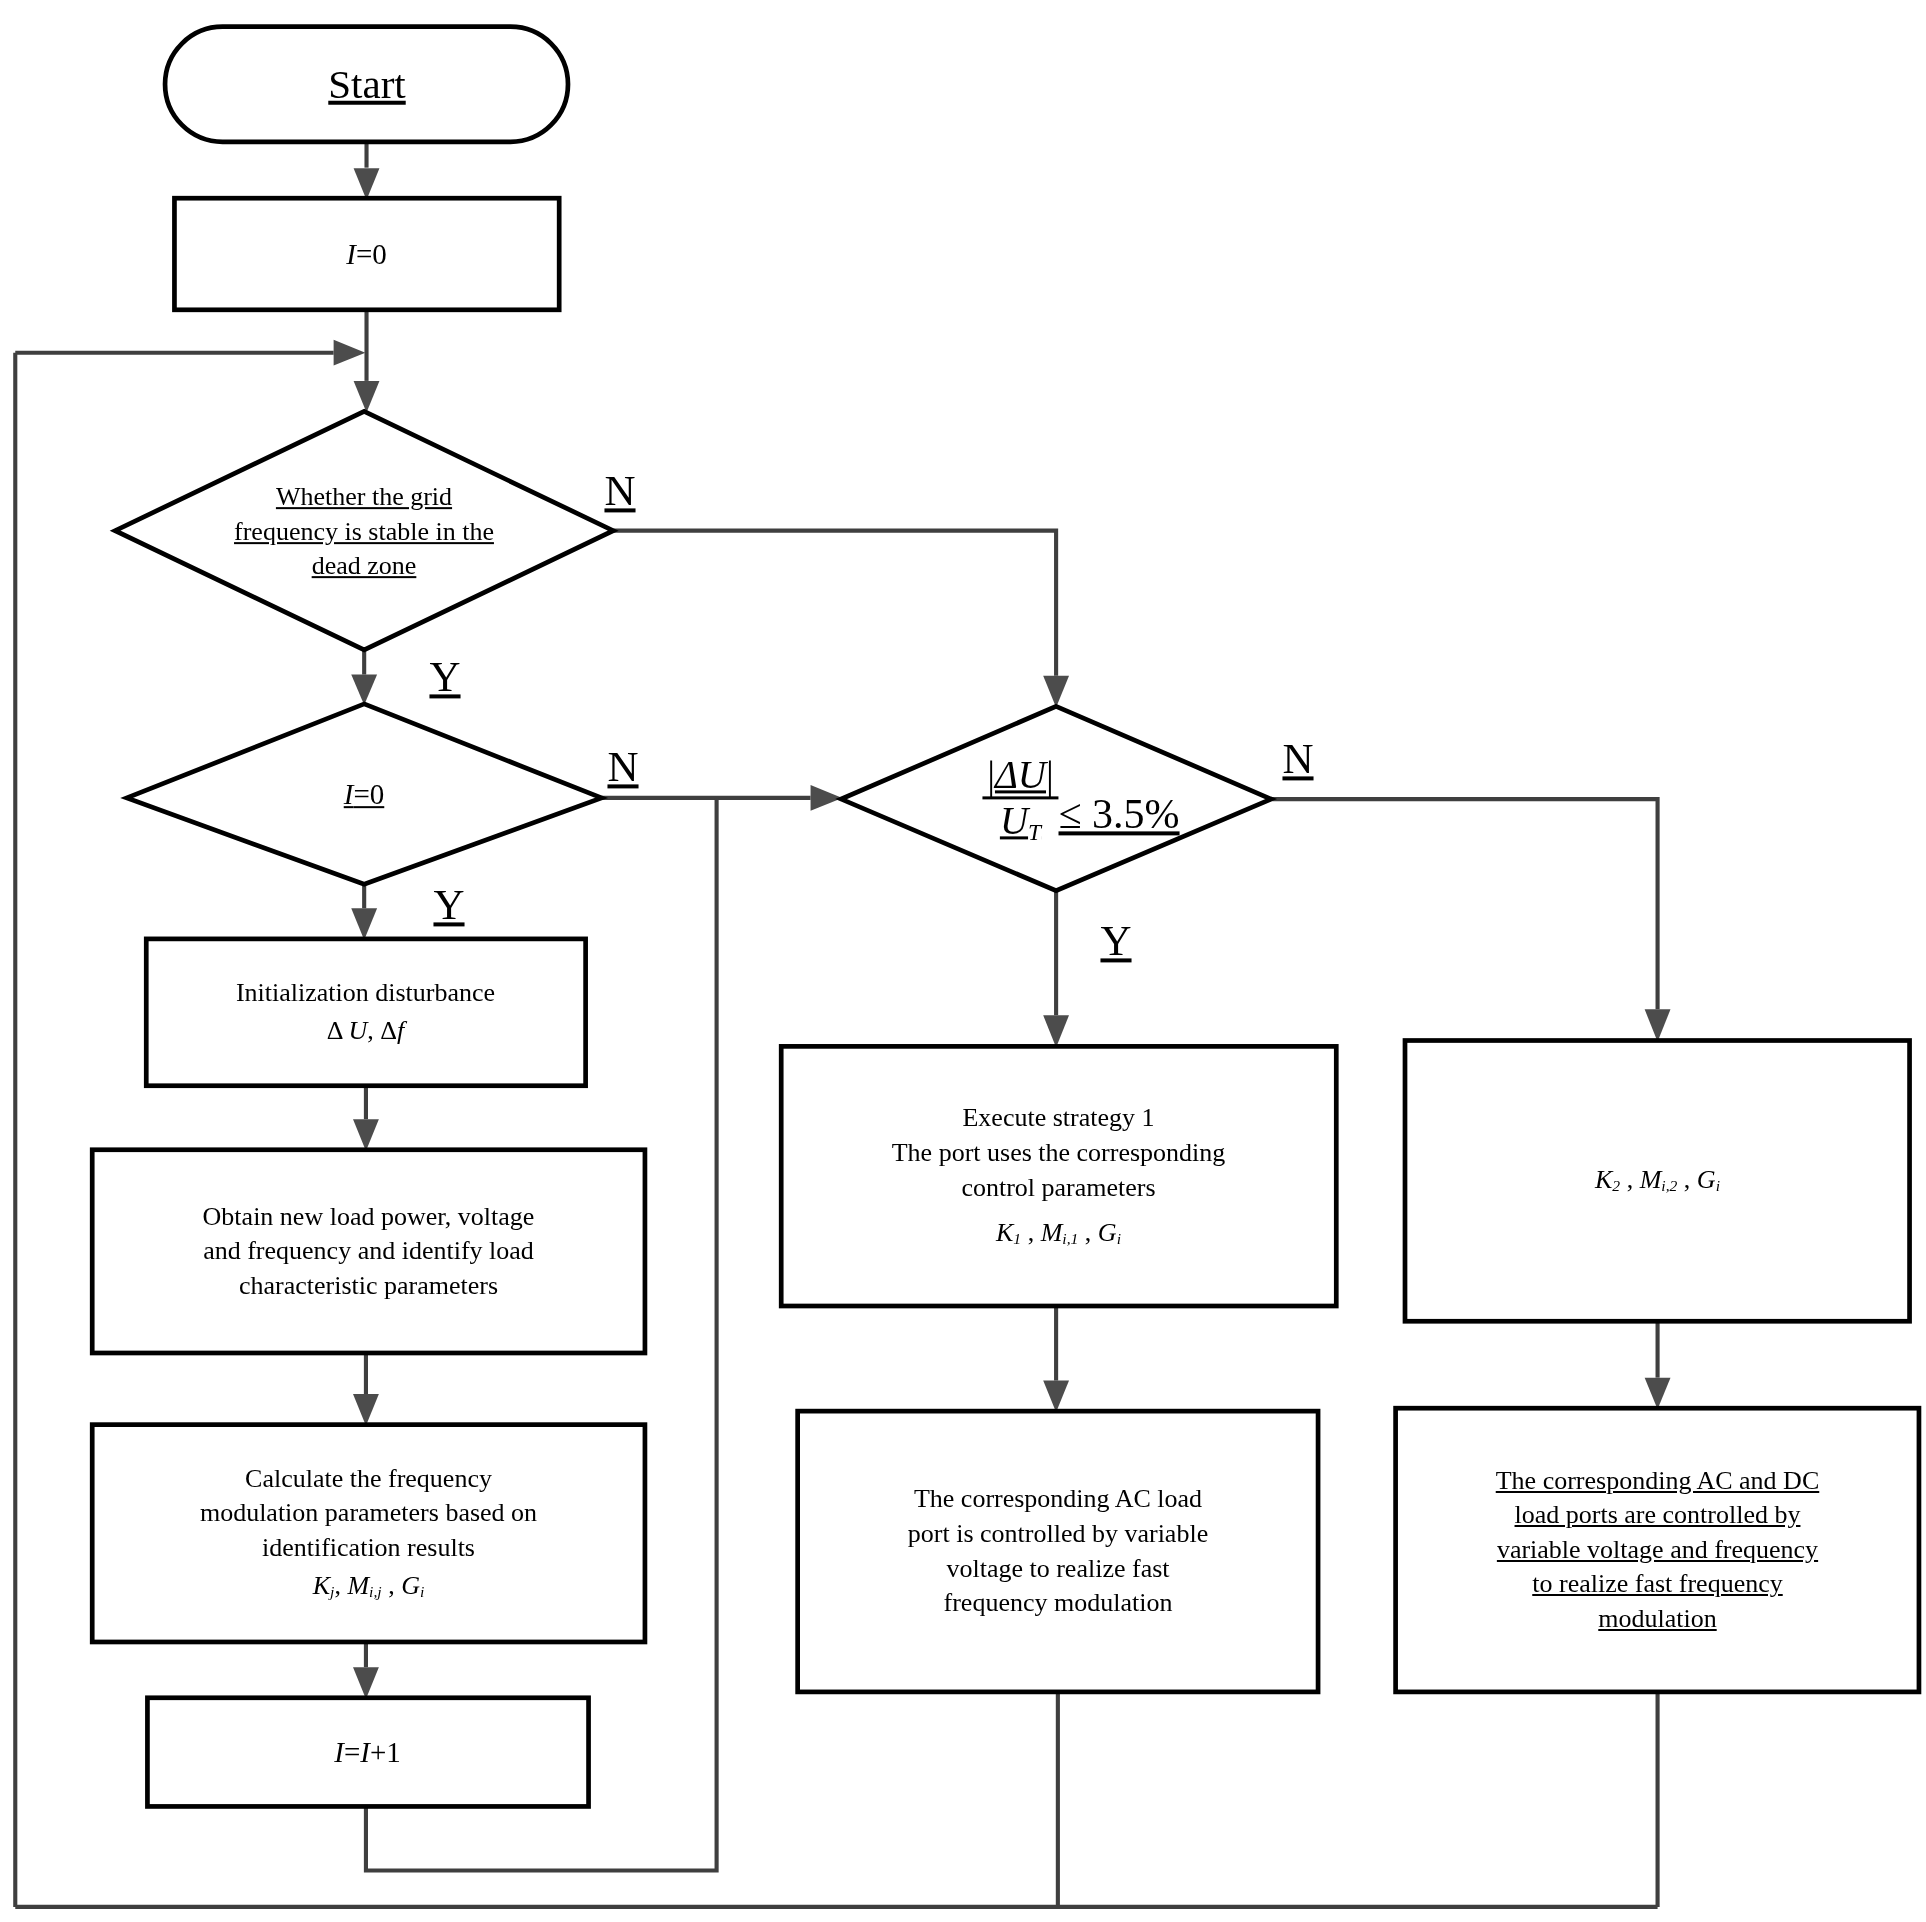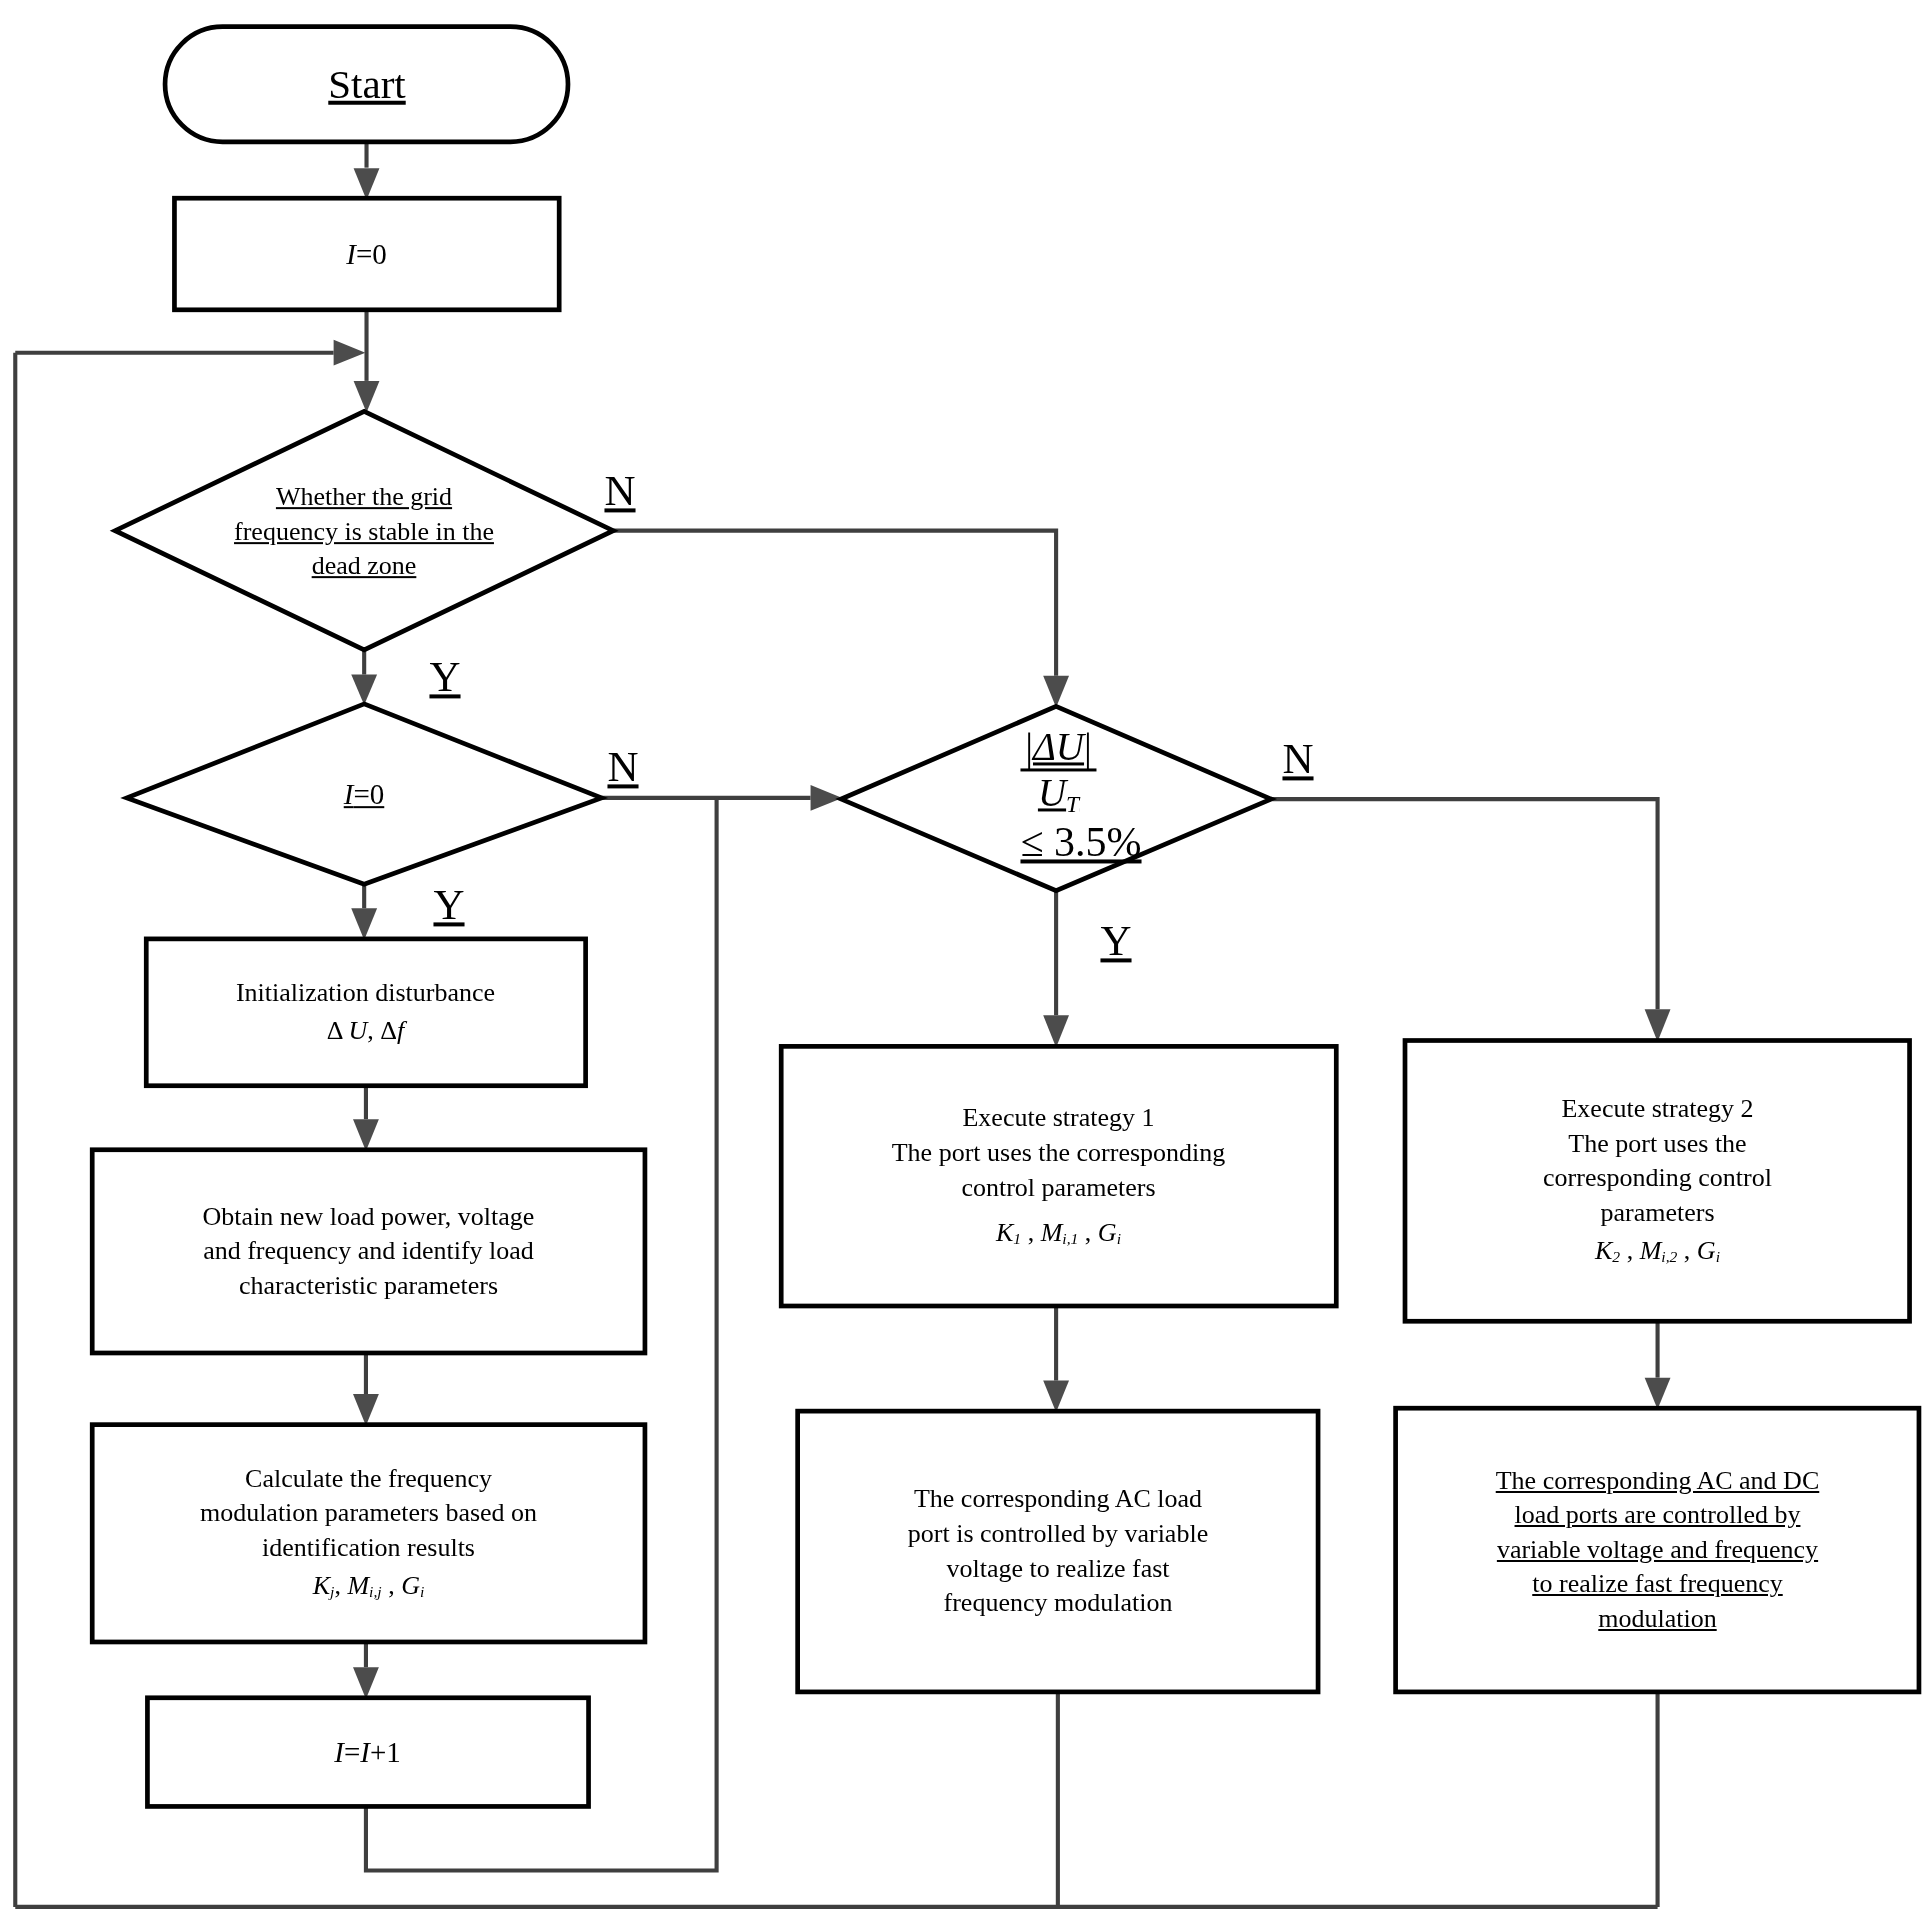--- a/index.html
+++ b/index.html
@@ -19,21 +19,21 @@
     align-items:center;justify-content:center;text-align:center;
     white-space:pre-line;line-height:1.33;row-gap:3.5px;
   }
   .fs64{font-size:26px;}
   .fs70{font-size:41px;}
   .fs74{font-size:29px;}
   .branch{font-size:43px;}
   .it{font-style:italic;}
   sub{font-size:60%;line-height:0;vertical-align:-0.22em;}
   
-  .ratio{display:flex;align-items:flex-start;column-gap:0;flex-direction:column;}
+  .ratio{display:flex;align-items:flex-end;column-gap:0;}
   .frac{display:flex;flex-direction:column;align-items:center;}
   .frac .num,.frac .den{font-size:39px;line-height:1.12;padding:0 4.7px;}
   .fbar{height:2.9px;background:#000;align-self:stretch;}
   .cmp{font-size:42px;}
 </style>
 </head>
 <body>
 
 <div id="stage">
 
@@ -145,24 +145,20 @@
   </div>
 
   <div class="boxc fs64" style="left:781px;top:1046px;width:555px;height:260px;gap:11px;">
     <div>Execute strategy 1
 The port uses the corresponding
 control parameters</div>
     <div><span class="it">K<sub>1</sub></span><span> , </span><span class="it">M<sub>i,1</sub></span><span> , </span><span class="it">G<sub>i</sub></span></div>
   </div>
 
   <div class="boxc fs64" style="left:1405px;top:1040px;width:505px;height:281px;">
-    <div>Execute strategy 2
-The port uses the
-corresponding control
-parameters</div>
     <div><span class="it">K<sub>2</sub></span><span> , </span><span class="it">M<sub>i,2</sub></span><span> , </span><span class="it">G<sub>i</sub></span></div>
   </div>
 
   <div class="boxc fs64" style="left:798px;top:1411px;width:520px;height:281px;">
     <div>The corresponding AC load
 port is controlled by variable
 voltage to realize fast
 frequency modulation</div>
   </div>
 

